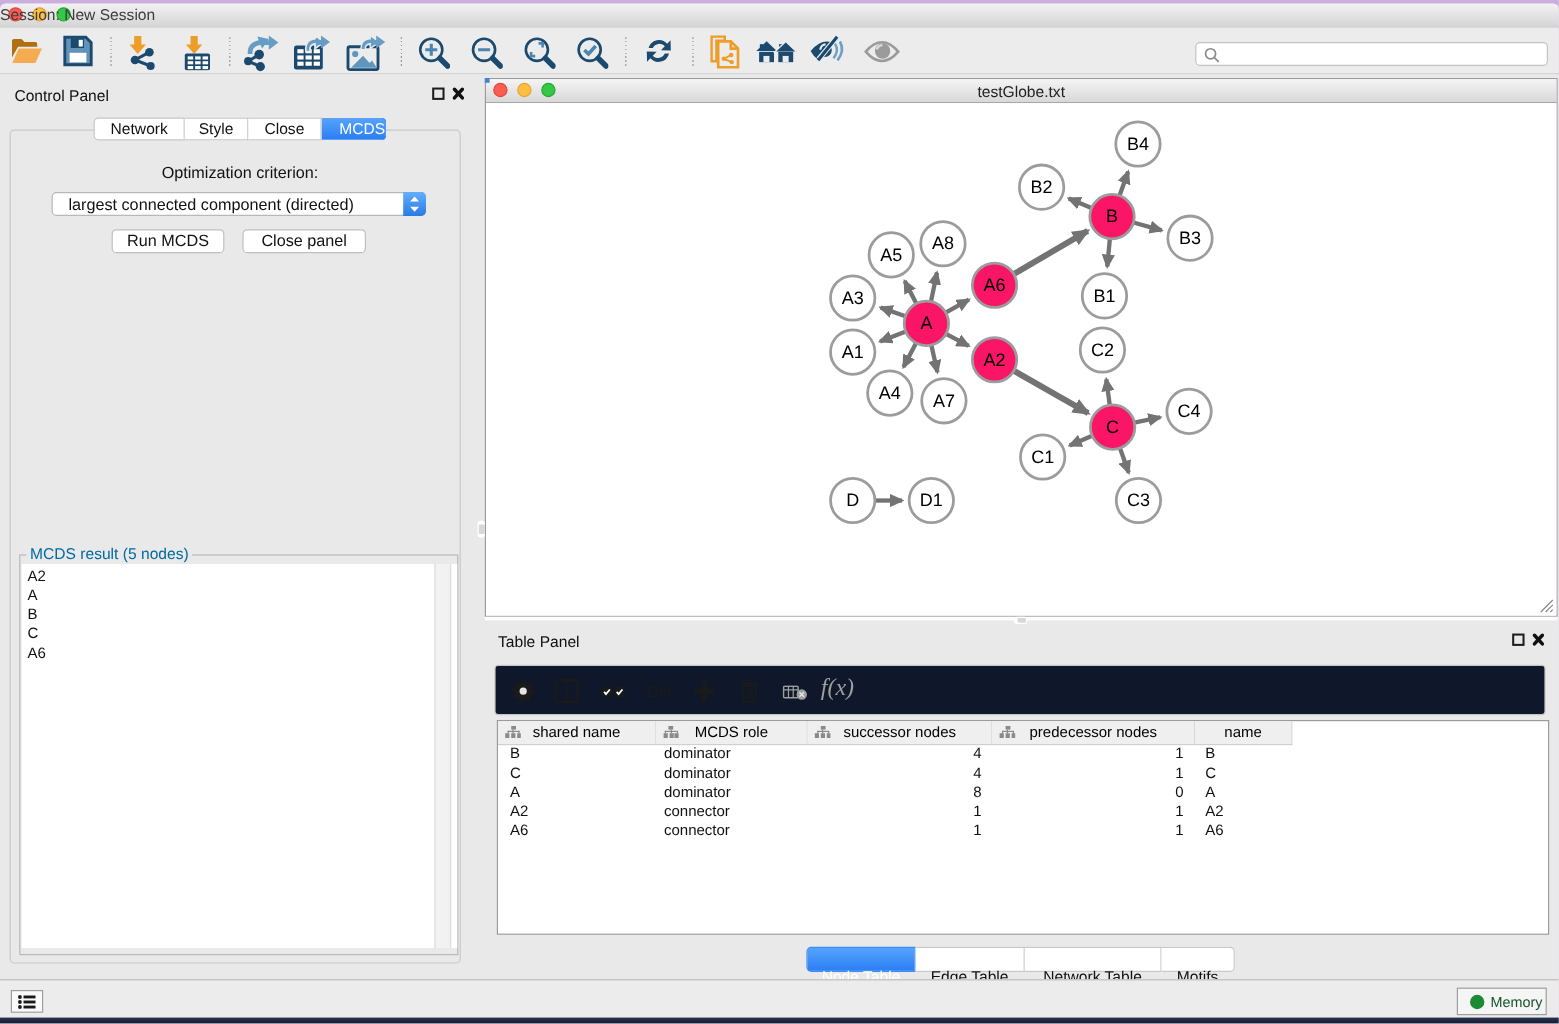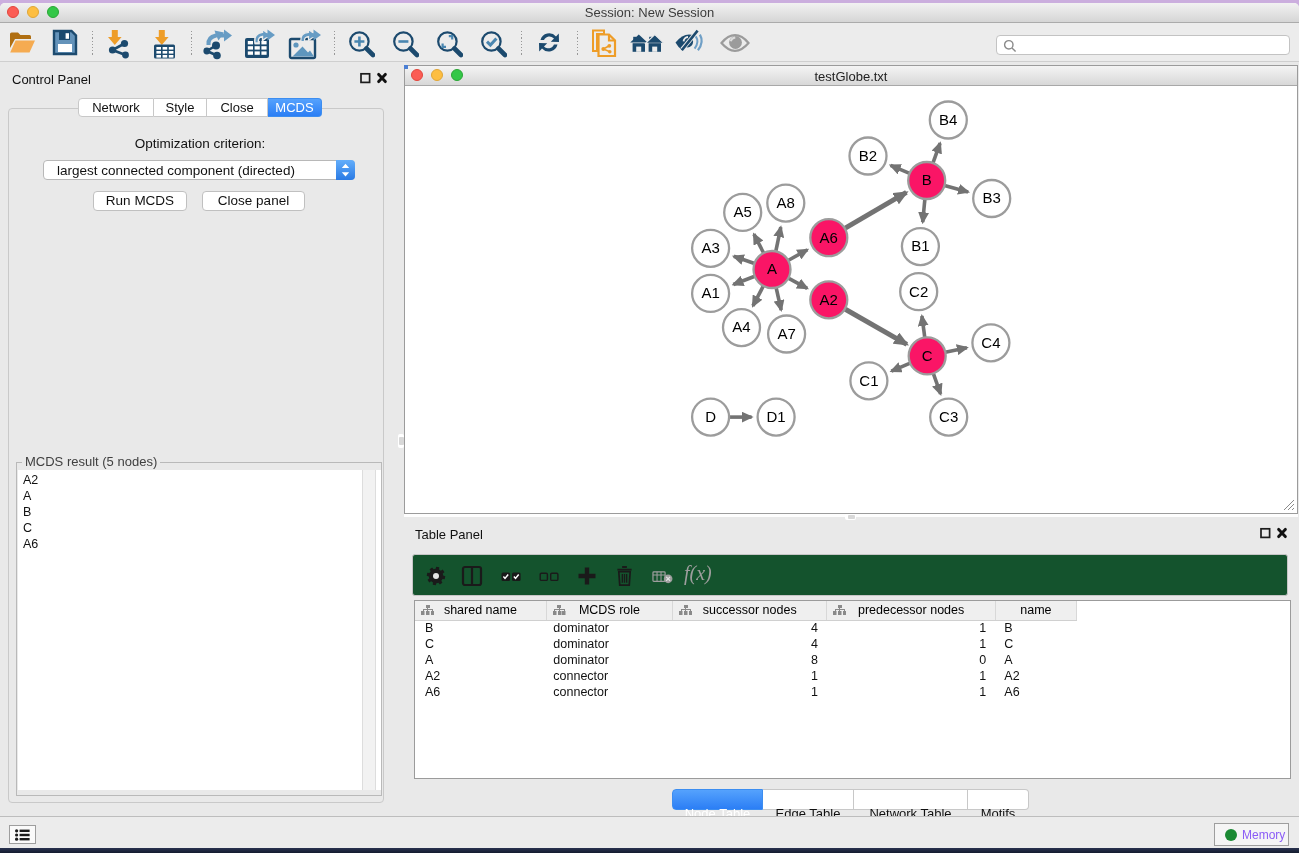--- a/index.html
+++ b/index.html
@@ -3,59 +3,59 @@
 <meta charset="utf-8">
 <style>
 * { margin:0; padding:0; box-sizing:border-box; }
 html,body { width:1299px; height:853px; overflow:hidden; }
 body { font-family:"Liberation Sans", sans-serif; background:#cbaede; position:relative; }
 .abs { position:absolute; }
 
 #app { position:absolute; left:0; top:3px; width:1299px; height:845px; background:#ececec; border-radius:5px 5px 0 0; }
 
 #titlebar { position:absolute; left:0; top:0; width:1299px; height:20px; background:linear-gradient(#f2f2f2,#d5d5d5); border-radius:5px 5px 0 0; border-bottom:1px solid #ababab; }
-#titlebar .title { position:absolute; left:0; right:0; top:2px; text-align:center; font-size:13px; color:#3c3c3c; }
+#titlebar .title { position:absolute; left:0; right:0; top:2px; font-size:13px; color:#3c3c3c; }
 .tl { position:absolute; top:2.5px; width:12px; height:12px; border-radius:50%; }
 
 #toolbar { position:absolute; left:0; top:21px; width:1299px; height:38px; background:#ececec; border-bottom:1px solid #cfcfcf; }
 .sep { position:absolute; top:7px; height:25px; width:1px; background:repeating-linear-gradient(to bottom,#989898 0 1.2px, rgba(0,0,0,0) 1.2px 3.2px); }
 .ticon { position:absolute; top:5px; }
 #searchbox { position:absolute; left:996px; top:11px; width:294px; height:20px; background:#fff; border:1px solid #c3c3c3; border-radius:4px; }
 
 #cpanel { position:absolute; left:0; top:59px; width:390px; height:757px; background:#e9e9e9;text-decoration:underline; }
 #cpanel .hdr { position:absolute; left:12px; top:10px; font-size:13px; color:#111; }
 .tabs { position:absolute; top:36px; left:78px; height:19px; display:flex; font-size:13px; z-index:3; }
 .tab { background:#ffffff; border:1px solid #c8c8c8; border-left:none; line-height:17px; color:#111; text-align:center; }
 .tab.first { border-left:1px solid #c8c8c8; border-radius:4px 0 0 4px; }
-.tab.last { border-radius:0 4px 4px 0; }
+.tab.last { border-radius:0 4px 4px 0;text-align:right; }
 .tab.sel { background:linear-gradient(#55a2fd,#2b7ef5); color:#fff; border-color:#3c8df0; }
 #cpcontent { position:absolute; left:8px; top:46px; width:376px; height:695px; background:#e9e9e9; border:1px solid #c9c9c9; border-radius:4px; }
 #optlabel { position:absolute; left:10px; width:380px; top:74px; text-align:center; font-size:13.5px; color:#111; }
 #combo { position:absolute; left:43px; top:98px; width:312px; height:20px; background:#fff; border:1px solid #b8b8b8; border-radius:4px; font-size:13.5px; color:#111; }
 #combo .txt { position:absolute; left:13px; top:1.5px; }
 #combo .spin { position:absolute; right:-1px; top:-1px; width:19px; height:20px; background:linear-gradient(#63aefb,#2a7ae4); border-radius:0 4px 4px 0; }
 .btn { position:absolute; background:#fff; border:1px solid #c0c0c0; border-radius:4px; font-size:13.5px; color:#111; text-align:center; }
 
 #mcdsbox { position:absolute; left:16px; top:400px; width:366px; height:334px; border:1px solid #b9b9b9; }
-#mcdsbox .legend { position:absolute; left:5px; top:-9px; background:#e9e9e9; padding:0 3px; font-size:13px; color:#404040; }
+#mcdsbox .legend { position:absolute; left:5px; top:-9px; background:#e9e9e9; padding:0 3px; font-size:13px; color:#0369a1; }
 #mcdslist { position:absolute; left:1px; top:7px; width:363px; height:320px; background:#fff; }
 #mcdslist .items { position:absolute; left:5px; top:2px; font-size:12.5px; color:#111; line-height:16px; }
 #mcdsscroll { position:absolute; right:5px; top:0; width:14px; height:320px; background:#f2f2f2; border-left:1px solid #ddd; border-right:1px solid #ddd; }
 
 #desktop { position:absolute; left:390px; top:59px; width:909px; height:757px; background:#e9e9e9; }
 
 #netwin { position:absolute; left:14px; top:3px; width:894px; height:449px; background:#fff; border:1px solid #9b9b9b; }
 #nettitle { position:absolute; left:0; top:0; width:100%; height:20px; background:linear-gradient(#f4f4f4,#d8d8d8); border-bottom:1px solid #a8a8a8; }
 #nettitle .title { position:absolute; left:0; right:0; top:3px; text-align:center; font-size:13px; color:#222; }
 .tl2 { position:absolute; top:3px; width:12px; height:12px; border-radius:50%; }
 #netcanvas { position:absolute; left:0; top:20px; width:892px; height:427px; background:#fff; }
 
 #tablepanel { position:absolute; left:0; top:459px; width:909px; height:298px; background:#e9e9e9; }
 #tablepanel .hdr { position:absolute; left:25px; top:6px; font-size:13px; color:#111; }
-#ttoolbar { position:absolute; left:22px; top:33px; width:876px; height:42px; background:#14532d; border:1px solid #c6c6c6; border-radius:3px; }
+#ttoolbar { position:absolute; left:22px; top:33px; width:876px; height:42px; background:#0f172a; border:1px solid #c6c6c6; border-radius:3px; }
 #tbl { position:absolute; left:24px; top:79px; width:877px; height:179px; background:#fff; border:1px solid #9b9b9b; font-size:12.5px; }
 #tbl table { border-collapse:collapse; width:662px; }
 #tbl th { position:relative; height:19px; background:#efefef; border-right:1px solid #d8d8d8; border-bottom:1px solid #d0d0d0; font-weight:normal; font-size:12.5px; padding:0; }
 #tbl td { height:16px; padding:0 4px 0 10px; font-size:12.5px; color:#111; }
 #tbl td.num { text-align:right; padding-right:9px; }
 #tbl td.nm { padding-left:9px; }
 #tbl td.r { padding-left:7px; }
 .thico { position:absolute; left:6px; top:4px; width:13px; height:10px;
   background:
     linear-gradient(#8a8a8a,#8a8a8a) 4.5px 0/4px 3px no-repeat,
@@ -67,21 +67,21 @@
     linear-gradient(#8a8a8a,#8a8a8a) 1.5px 4px/1.2px 2px no-repeat,
     linear-gradient(#8a8a8a,#8a8a8a) 11px 4px/1.2px 2px no-repeat; }
 .btabs { position:absolute; left:282px; top:268px; height:21px; display:flex; font-size:13px; }
 .btab { background:#fff; border:1px solid #c8c8c8; border-left:none; padding-top:16px; color:#111; text-align:center; }
 .btab.first { border-left:1px solid #c8c8c8; border-radius:4px 0 0 4px; }
 .btab.last { border-radius:0 4px 4px 0; }
 .btab.sel { background:linear-gradient(#55a2fd,#2b7ef5); color:#fff; border-color:#3c8df0; }
 
 #statusbar { position:absolute; left:0; top:813px; width:1299px; height:32px; background:#ececec; border-top:1px solid #bdbdbd; }
 #listbtn { position:absolute; left:9px; top:8px; width:27px; height:19px; background:#fafafa; border:1px solid #9e9e9e; }
-#membtn { position:absolute; right:10px; top:6px; width:75px; height:23px; background:#f5f5f5; border:1px solid #9e9e9e; font-size:12px; color:#8b5cf6;padding-left:28px; }
+#membtn { position:absolute; right:10px; top:6px; width:75px; height:23px; background:#f5f5f5; border:1px solid #9e9e9e; font-size:12px; color:#14532d;padding-left:28px; }
 #bottomstrip { position:absolute; left:0; top:848px; width:1299px; height:5px; background:linear-gradient(#2a3350,#131b2e); }
 </style>
 </head>
 <body>
 <div id="app">
   <div id="titlebar">
     <div class="tl" style="left:7px; background:#fb5d55; border:0.5px solid #e2463d;"></div>
     <div class="tl" style="left:27px; background:#fdbe41; border:0.5px solid #e0a636;"></div>
     <div class="tl" style="left:47px; background:#34c748; border:0.5px solid #2aa635;"></div>
     <div class="title">Session: New Session</div>

